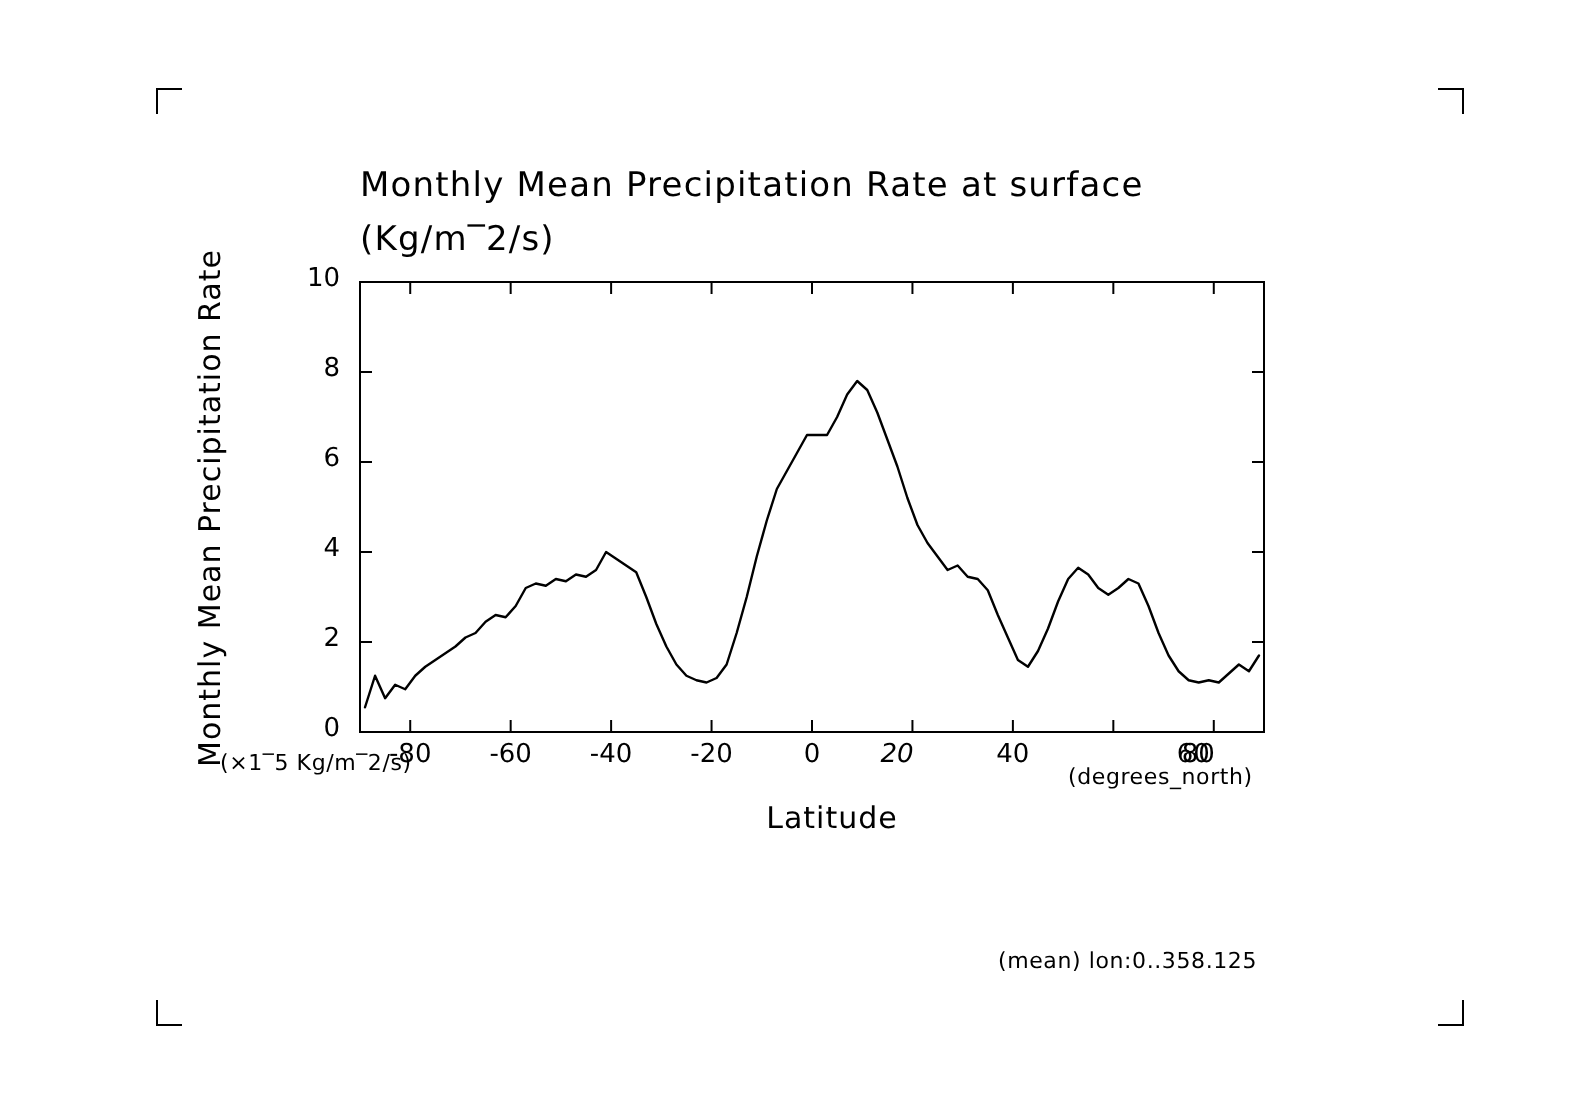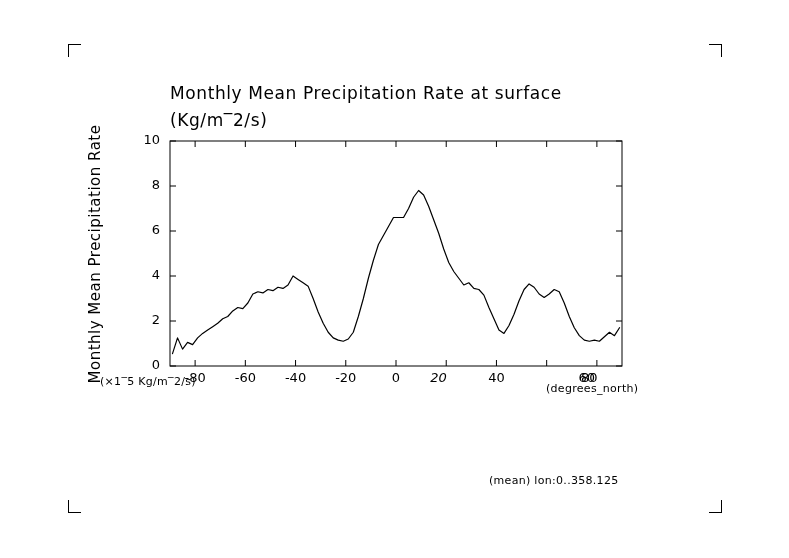--- a/index.html
+++ b/index.html
@@ -10,21 +10,21 @@
   body {
     width: 789px;
     height: 558px;
     position: relative;
     overflow: hidden;
     font-family: "DejaVu Sans", sans-serif;
     color: #000000;
   }
   #stage {
     position: absolute;
-    left: 0; top: 0;
+    left: 10px; top: 0;
     width: 700px;
     height: 558px;
   }
   .corner {
     position: absolute;
     width: 12px;
     height: 12px;
     border: 0 solid #000;
   }
   .corner.tl { left: 68px;  top: 44px;  border-left-width: 1px; border-top-width: 1px; }
@@ -75,21 +75,20 @@
     letter-spacing: 0.3px;
     white-space: nowrap;
   }
   .units-right {
     position: absolute;
     left: 524px;
     top: 382px;
     font-size: 11px;
     letter-spacing: 0.3px;
     white-space: nowrap;
-    margin-left: 22px;
   }
   .footnote {
     position: absolute;
     left: 489px;
     top: 474px;
     font-size: 11px;
     letter-spacing: 0.3px;
     white-space: nowrap;
     text-align: right;
   }
@@ -113,20 +112,21 @@
 
   <div class="corner tl"></div>
   <div class="corner tr"></div>
   <div class="corner bl"></div>
   <div class="corner br"></div>
 
   <div class="title"><span>Monthly Mean Precipitation Rate at surface</span>
 <span>(Kg/m‾2/s)</span></div>
 
   <div class="ylabel">Monthly Mean Precipitation Rate</div>
+  <div class="xlabel">Latitude</div>
 
   <div class="units-left">(×1‾5 Kg/m‾2/s)</div>
   <div class="units-right">(degrees_north)</div>
   <div class="footnote">(mean) lon:0..358.125</div>
 
   <svg id="plot" width="789" height="558">
     <g>
       <rect id="frame" x="170" y="141" width="452" height="225" fill="none" stroke="#000000" stroke-width="1"></rect>
     </g>
     <g id="xticks-g">

